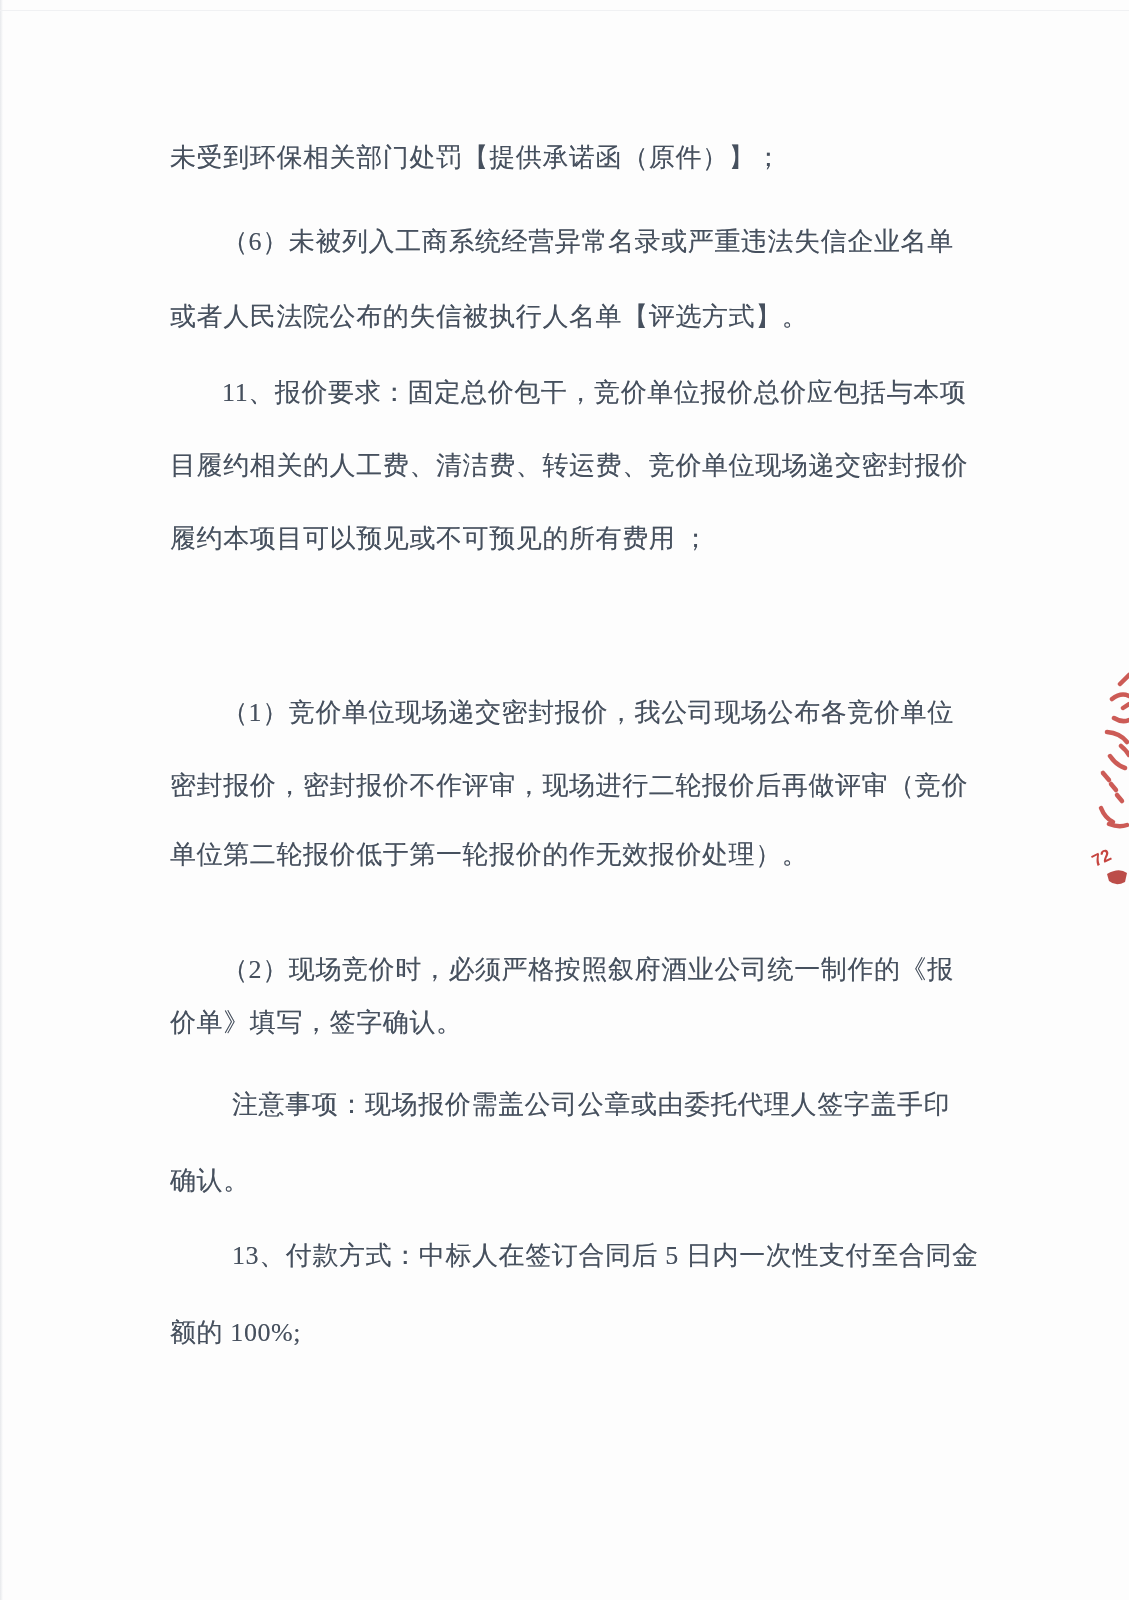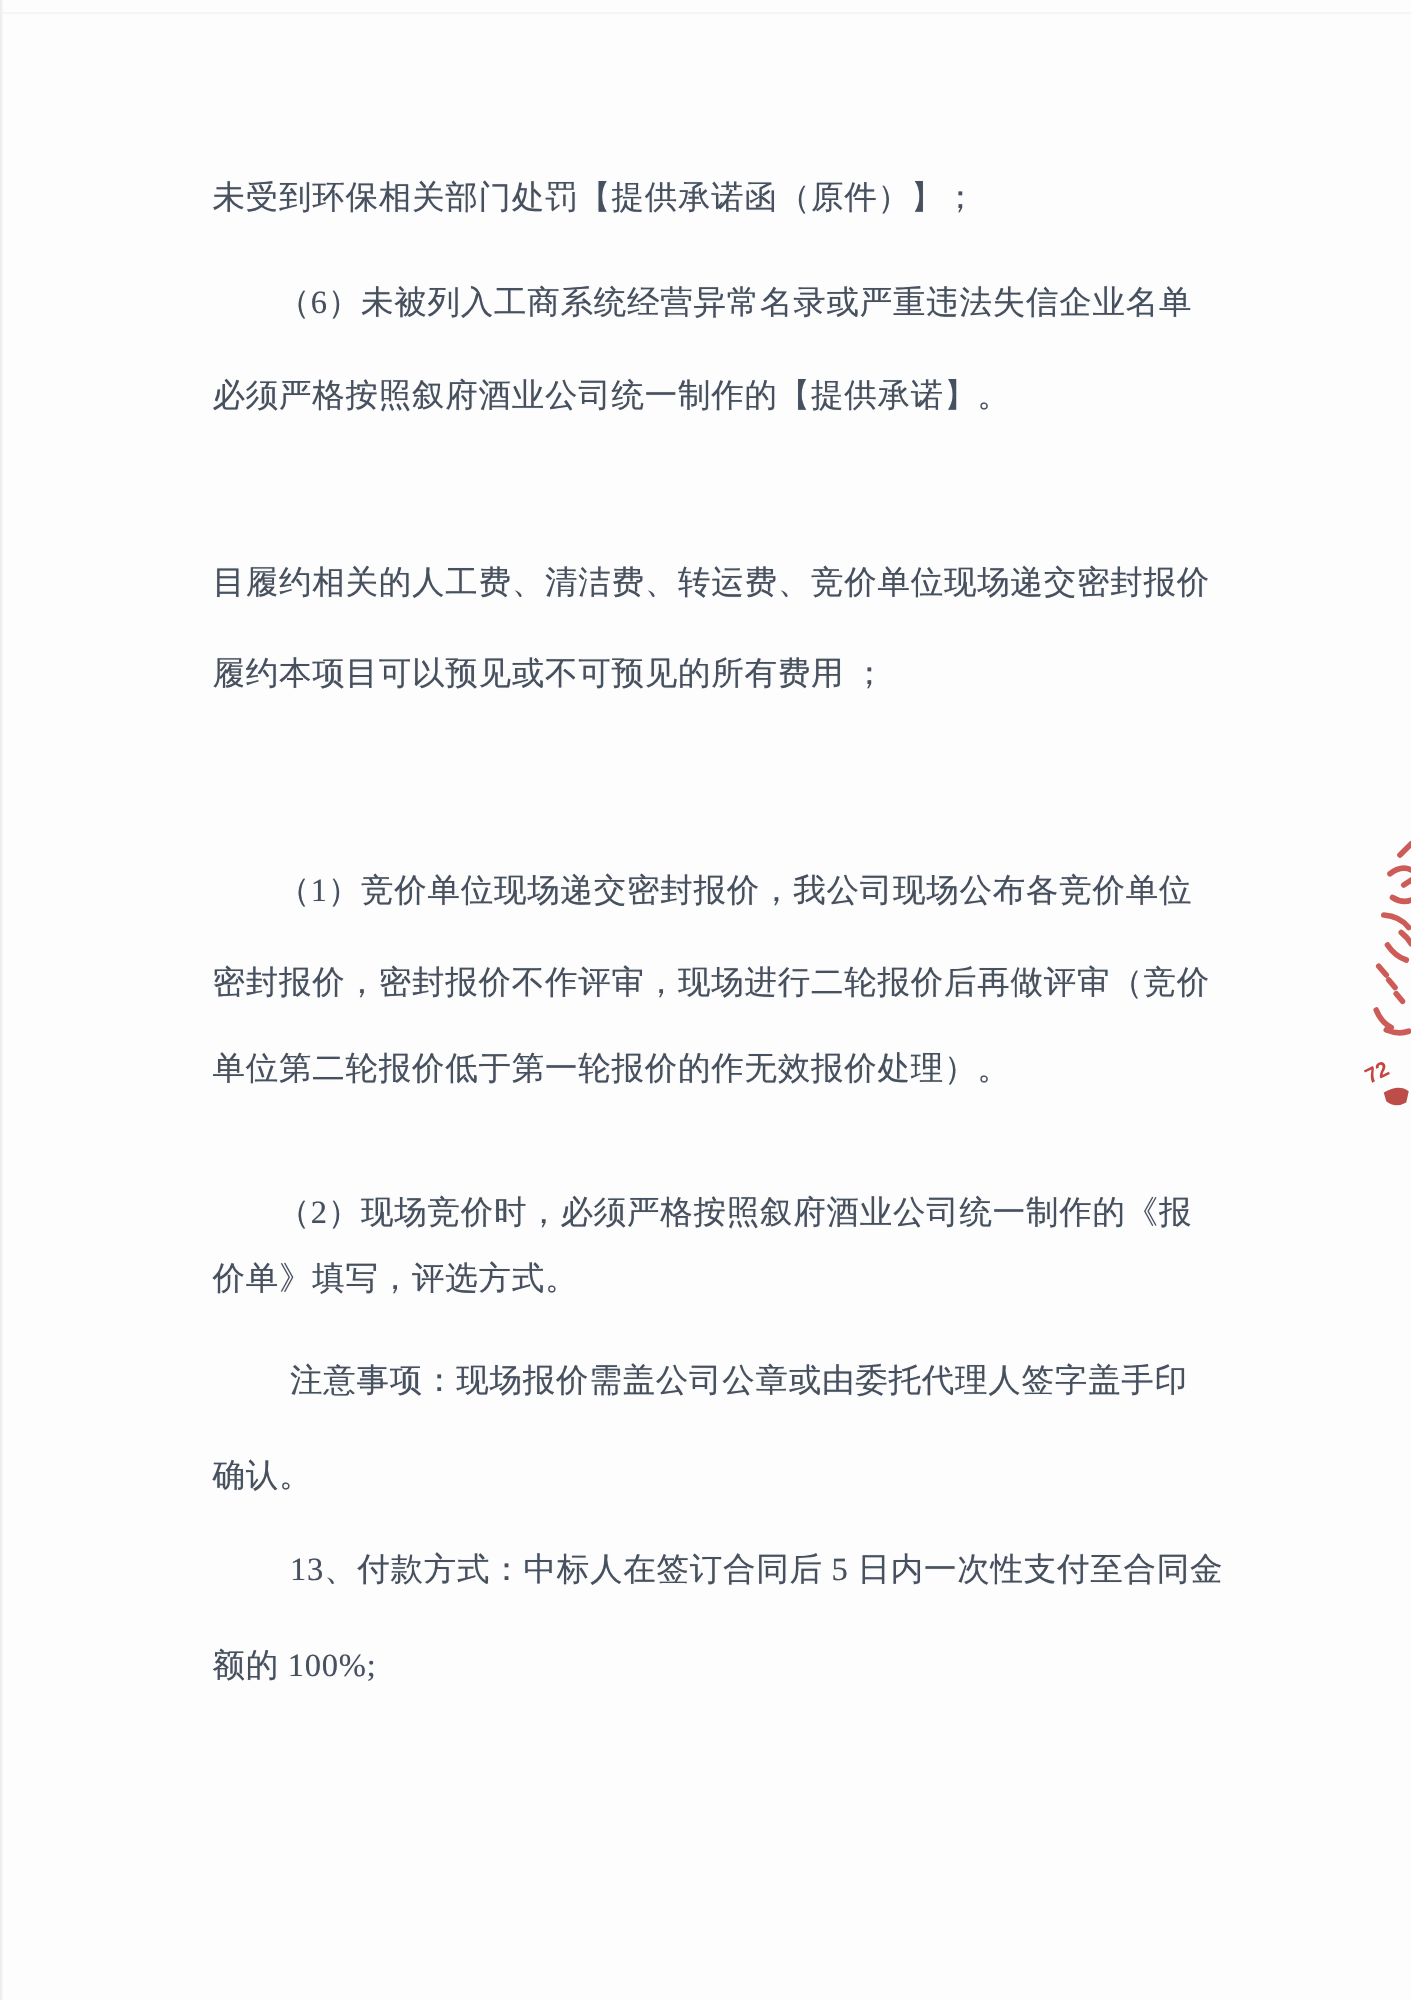--- a/index.html
+++ b/index.html
@@ -54,32 +54,33 @@
 <body>
 
 <main class="page">
 
   <div class="edge-left"></div>
   <div class="edge-top"></div>
 
   <div class="line l-margin" style="top:138px">未受到环保相关部门处罚【提供承诺函（原件）】；</div>
 
   <div class="line l-indent" style="top:222px">（6）未被列入工商系统经营异常名录或严重违法失信企业名单</div>
-  <div class="line l-margin" style="top:297px">必须严格按照叙府酒业公司统一制作的【提供承诺】。</div>
+  <div class="line l-margin" style="top:297px">或者人民法院公布的失信被执行人名单【评选方式】。</div>
 
+  <div class="line l-indent" style="top:373px">11、报价要求：固定总价包干，竞价单位报价总价应包括与本项</div>
   <div class="line l-margin" style="top:446px">目履约相关的人工费、清洁费、转运费、竞价单位现场递交密封报价</div>
   <div class="line l-margin" style="top:519px">履约本项目可以预见或不可预见的所有费用 ；</div>
 
 
   <div class="line l-indent" style="top:693px">（1）竞价单位现场递交密封报价，我公司现场公布各竞价单位</div>
   <div class="line l-margin" style="top:766px">密封报价，密封报价不作评审，现场进行二轮报价后再做评审（竞价</div>
   <div class="line l-margin" style="top:835px">单位第二轮报价低于第一轮报价的作无效报价处理）。</div>
 
   <div class="line l-indent" style="top:950px">（2）现场竞价时，必须严格按照叙府酒业公司统一制作的《报</div>
-  <div class="line l-margin" style="top:1003px">价单》填写，评选方式。</div>
+  <div class="line l-margin" style="top:1003px">价单》填写，签字确认。</div>
 
   <div class="line l-indent2" style="top:1085px">注意事项：现场报价需盖公司公章或由委托代理人签字盖手印</div>
   <div class="line l-margin" style="top:1161px">确认。</div>
 
   <div class="line l-indent2" style="top:1236px">13、付款方式：中标人在签订合同后 5 日内一次性支付至合同金</div>
   <div class="line l-margin" style="top:1313px">额的 100%;</div>
 
 
   <div class="stamp">
     <svg width="50" height="215" viewBox="0 0 50 215" xmlns="http://www.w3.org/2000/svg">

